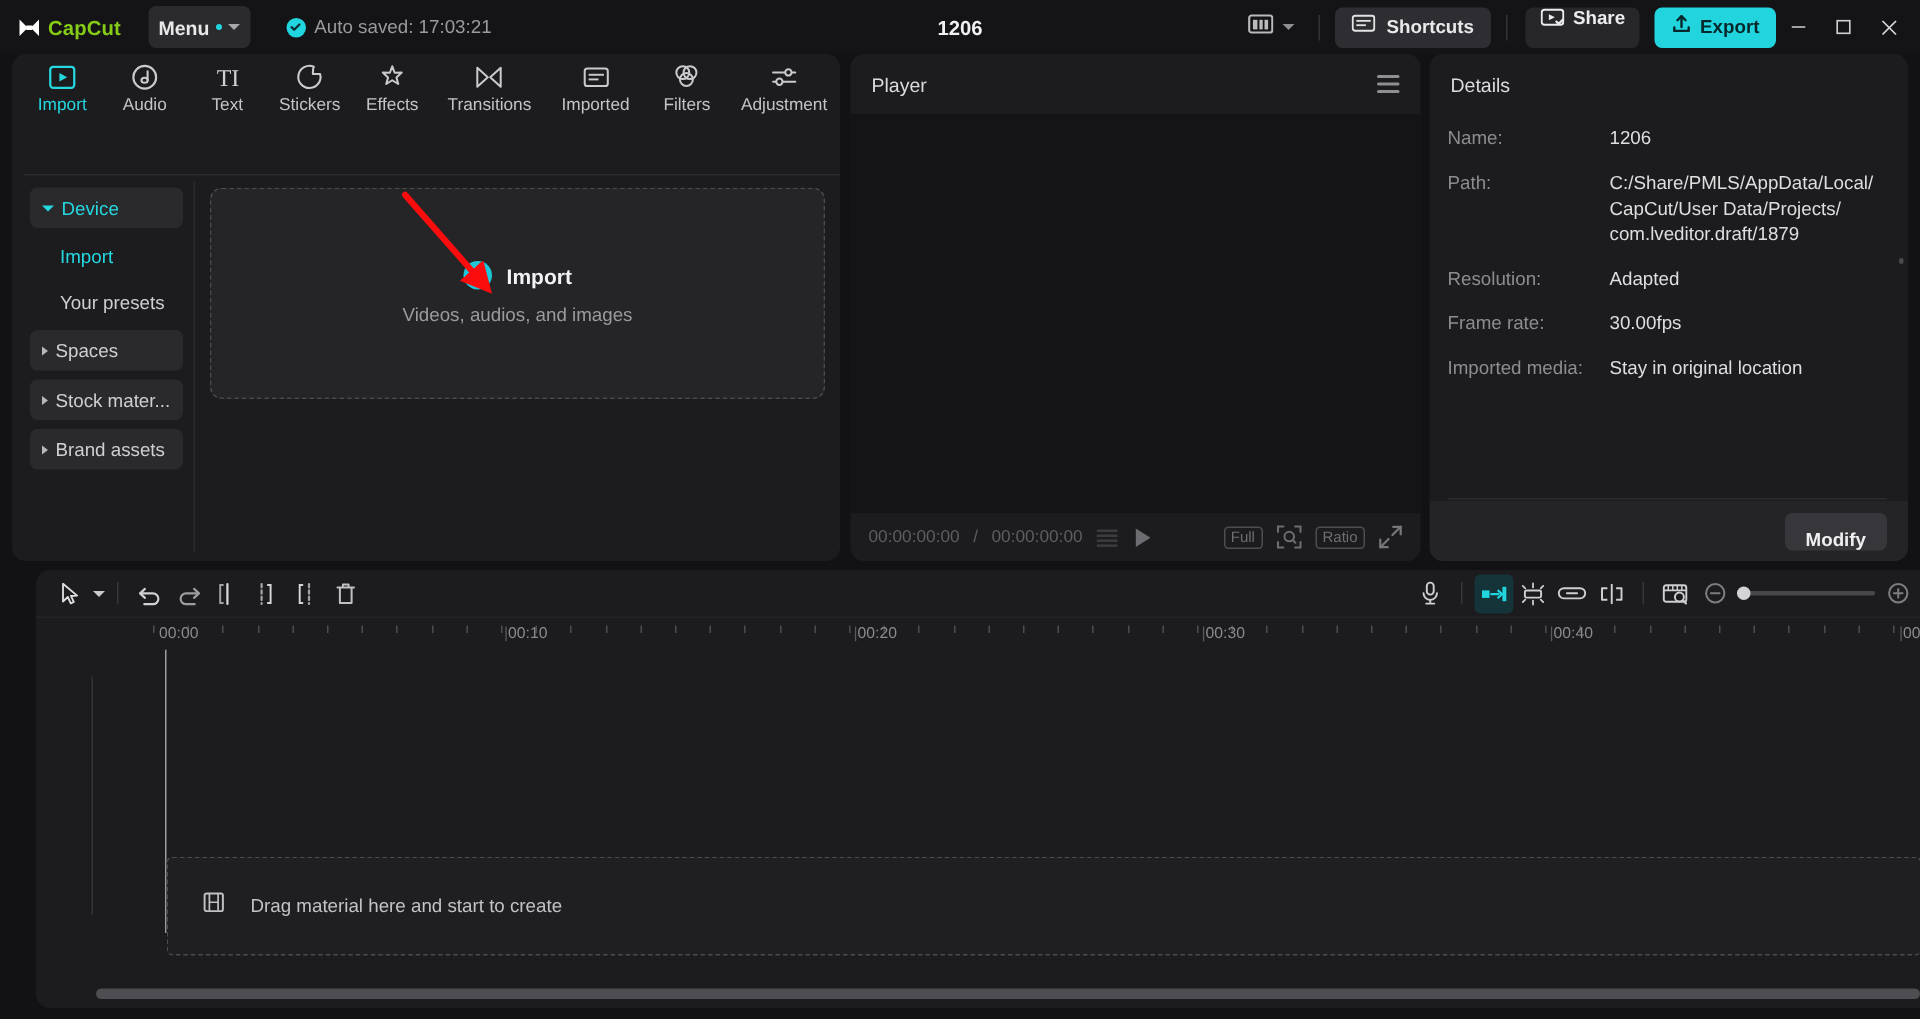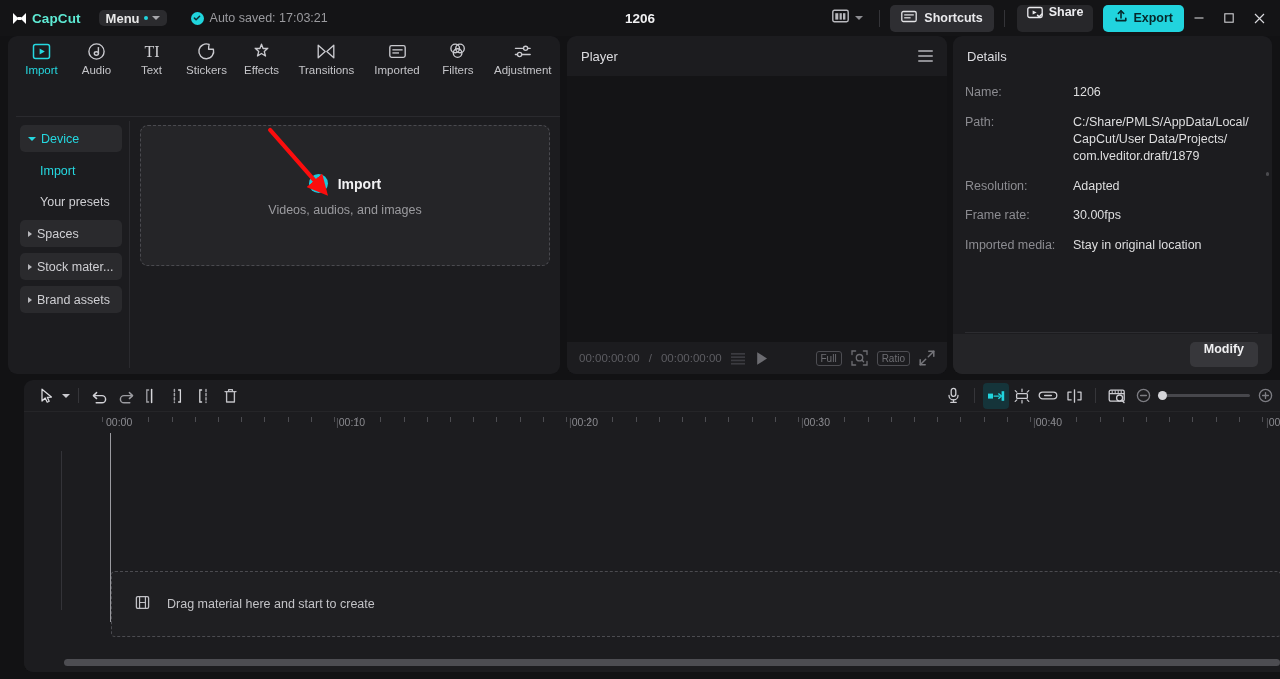--- a/index.html
+++ b/index.html
@@ -14,23 +14,23 @@
   .app { position: relative; width: 1280px; height: 679px; background: #121214; }
 
   
   .titlebar {
     position: absolute; left: 0; top: 0; width: 1280px; height: 36px;
     background: #141416; display: flex; align-items: center;
   }
   .logo-wrap { display: flex; align-items: center; gap: 5px; margin-left: 12px; }
   .logo-mark { width: 15px; height: 13px; position: relative; }
   .logo-mark svg { display: block; }
-  .logo-text { font-size: 13.5px; font-weight: 700; color: #5eead4; letter-spacing: .1px; }
+  .logo-text { font-size: 13.5px; font-weight: 700; color: #84cc16; letter-spacing: .1px; }
   .menu-btn {
-    margin-left: 18px; height: 16px; background: #2b2b2e; border-radius: 5px;
+    margin-left: 18px; height: 28px; background: #2b2b2e; border-radius: 5px;
     display: flex; align-items: center; gap: 4px; padding: 0 7px; cursor: pointer;
   }
   .menu-btn .lbl { font-size: 13px; font-weight: 700; color: #e8e8e8; }
   .menu-dot { width: 4px; height: 4px; border-radius: 50%; background: #20d5dd; }
   .chev { width: 0; height: 0; border-left: 4px solid transparent; border-right: 4px solid transparent;
           border-top: 4px solid #a8a8ac; }
   .autosave { display: flex; align-items: center; gap: 6px; margin-left: 24px; }
   .check-ic { width: 13px; height: 13px; border-radius: 50%; background: #20d5dd;
               display: flex; align-items: center; justify-content: center; }
   .check-ic svg { display: block; }
@@ -134,21 +134,21 @@
   .details-hd .t { font-size: 13px; color: #dcdce0; }
   .details-body { flex: 1; padding: 8px 14px 0 12px; position: relative; overflow: hidden; }
   .drow { display: flex; margin-bottom: 13px; }
   .dkey { width: 108px; flex: 0 0 108px; font-size: 12.5px; color: #8c8c91; line-height: 1.35; }
   .dval { font-size: 12.5px; color: #dededf; line-height: 1.35; word-break: break-all; }
   .dval .pl { display: block; }
   .details-divider { position: absolute; left: 12px; right: 14px; bottom: 1px; height: 1px; background: #2c2c30; }
   .details-ft { height: 40px; background: #242427; display: flex; align-items: center;
                 justify-content: flex-end; padding-right: 14px; position: relative; }
   .modify-btn { height: 25px; padding: 0 14px; background: #37373b; border-radius: 5px;
-                display: flex; align-items: flex-start; font-size: 12.5px; font-weight: 700;
+                display: flex; align-items: flex-end; font-size: 12.5px; font-weight: 700;
                 color: #f0f0f2; cursor: pointer; }
   .vscroll { position: absolute; right: 3px; top: 96px; width: 3px; height: 4px;
              background: #4a4a4e; border-radius: 2px; }
 
   
   .timeline {
     position: absolute; left: 24px; top: 380px; width: 1264px; height: 292px;
     background: #1c1c1f; border-radius: 9px; overflow: hidden;
   }
   .tl-tools { height: 31px; display: flex; align-items: center; padding: 0 10px; }

